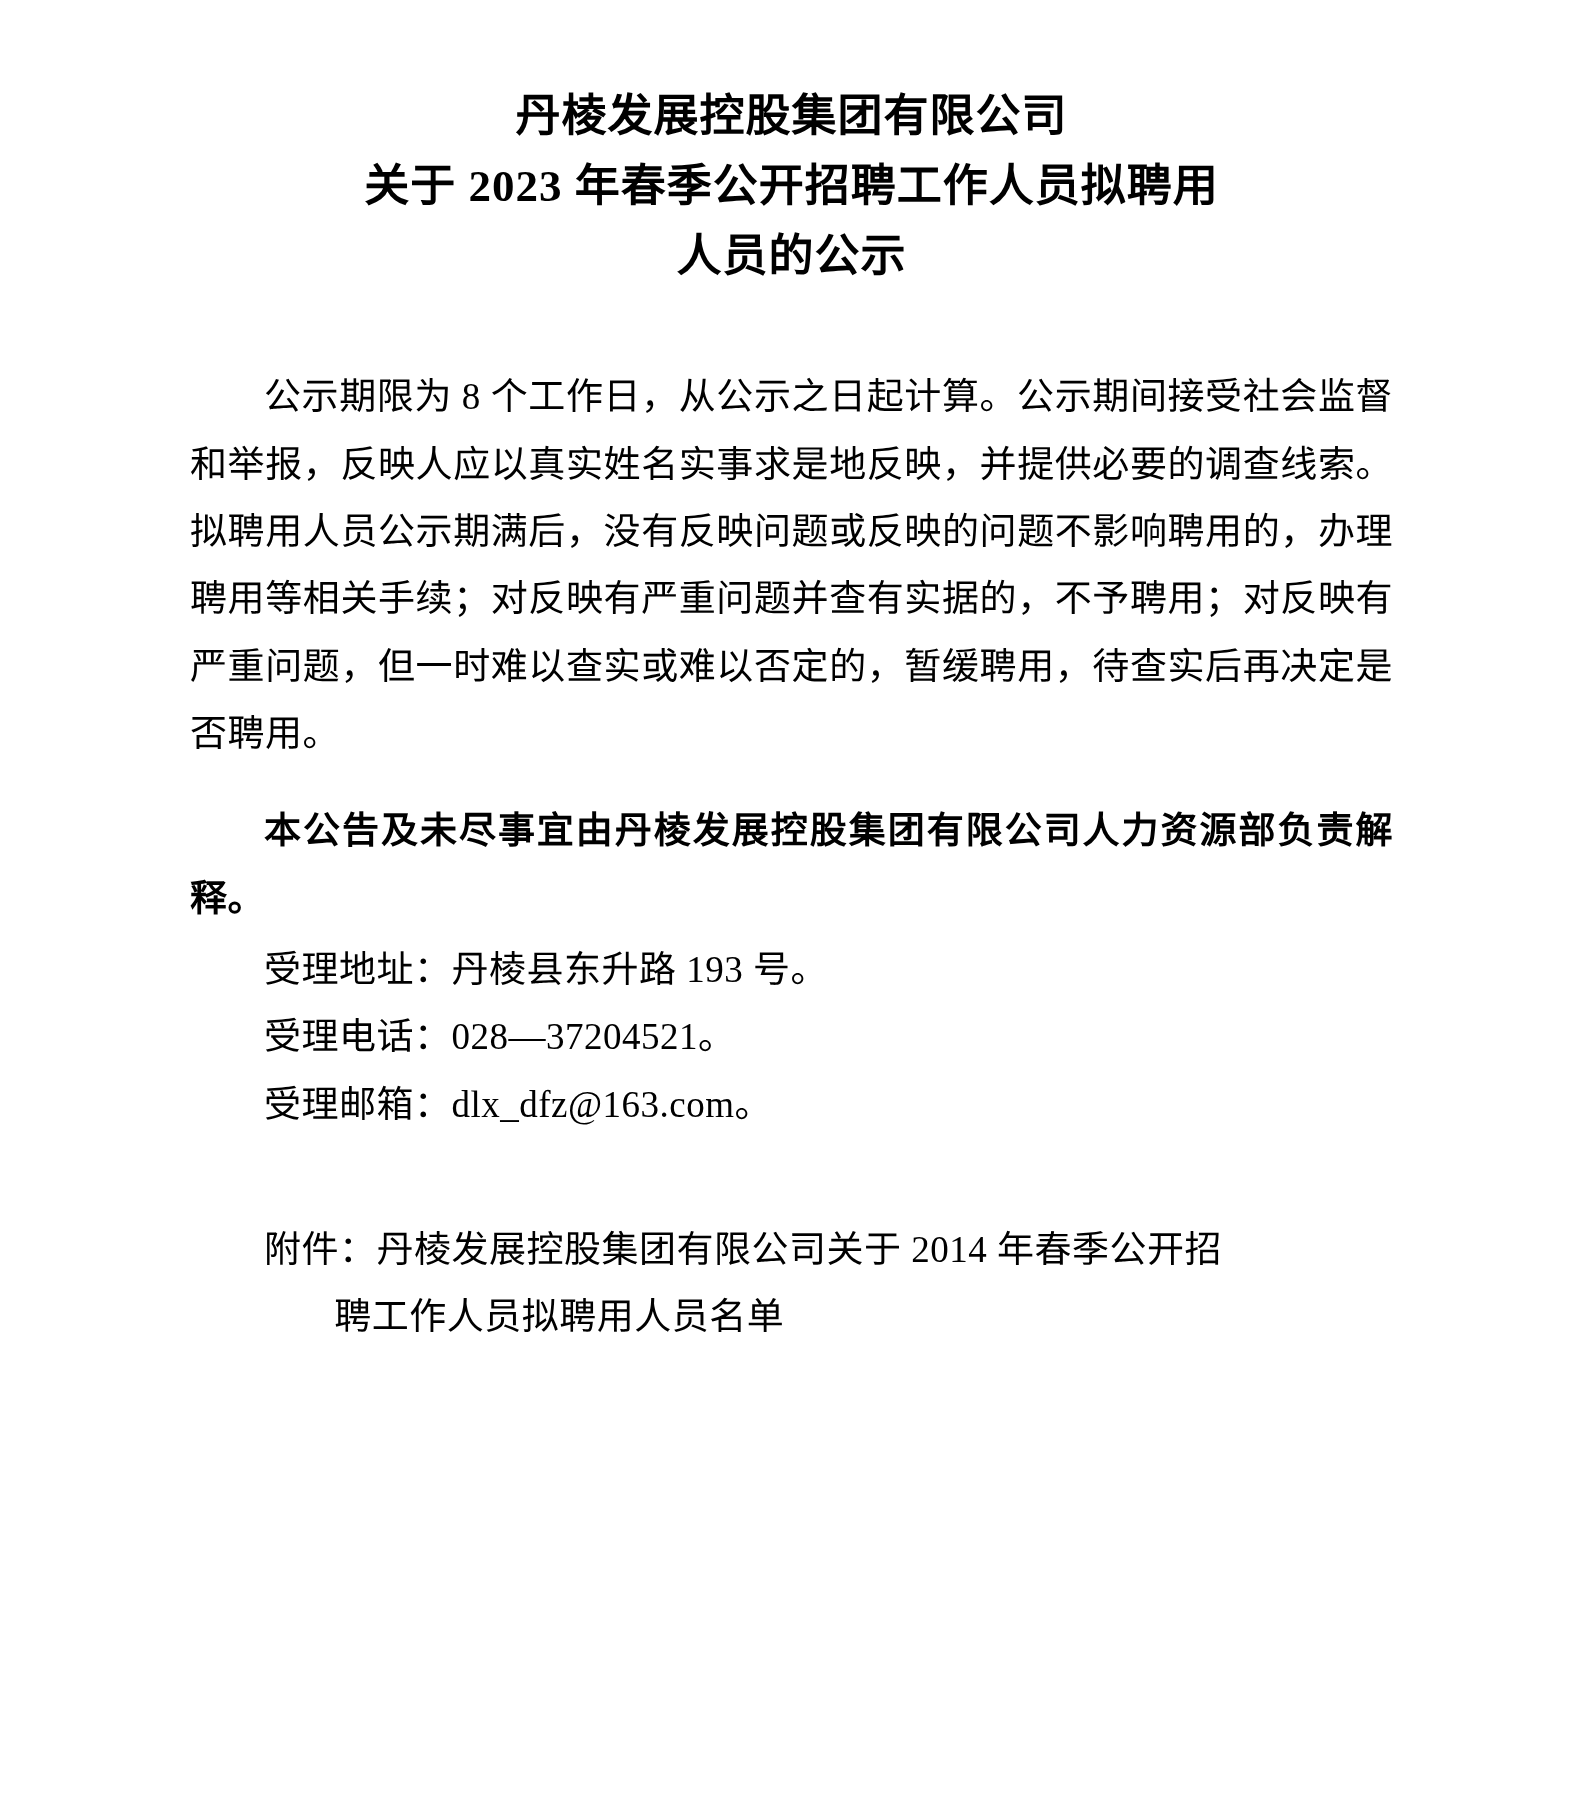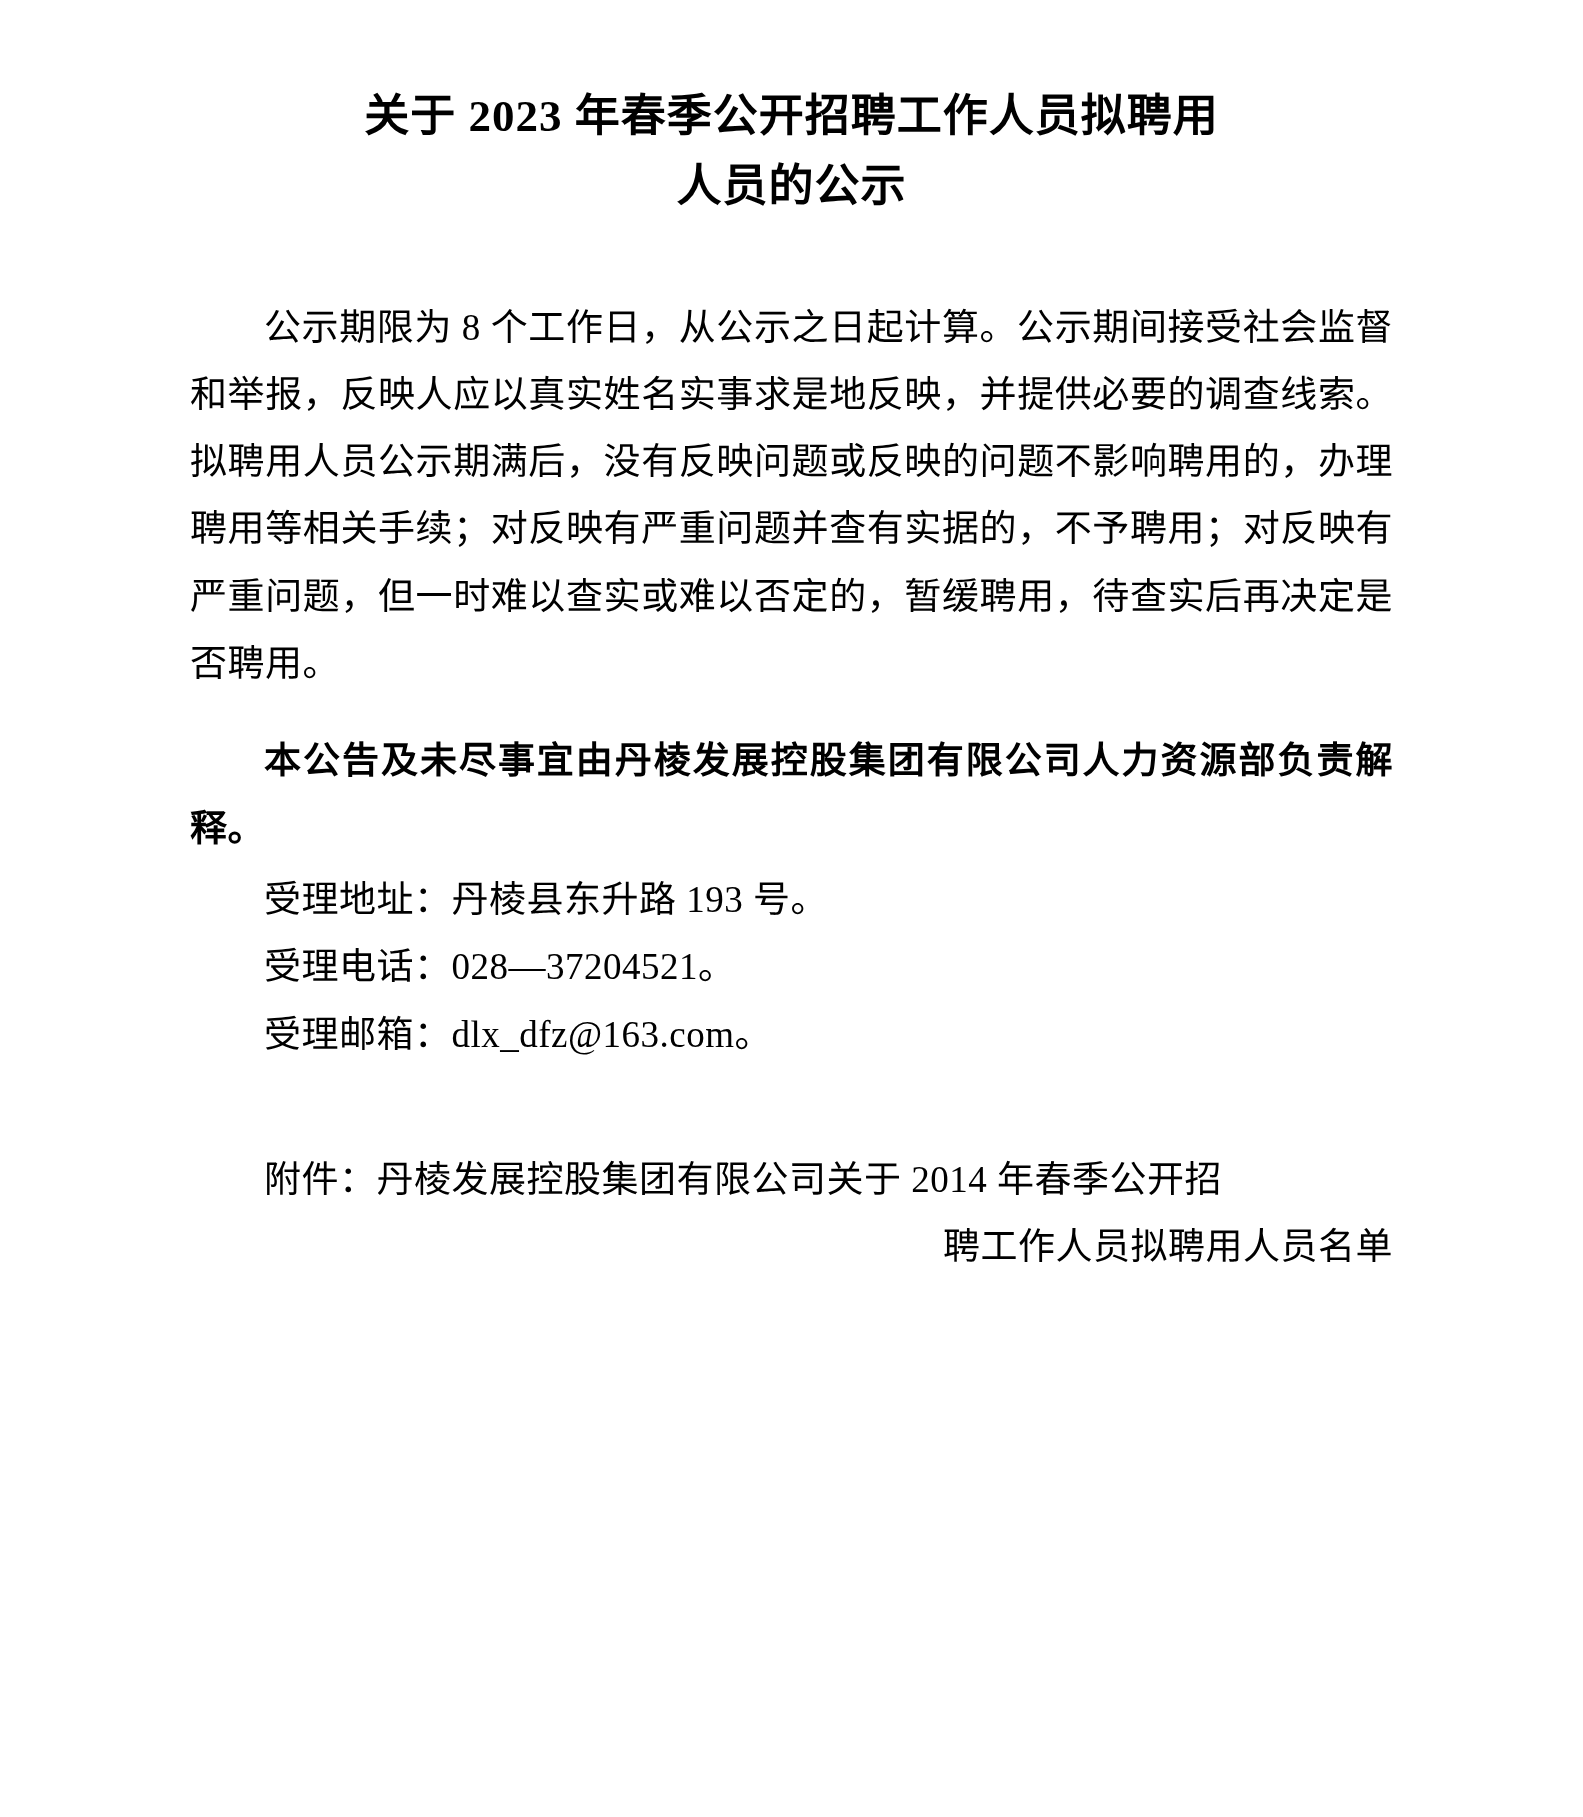--- a/index.html
+++ b/index.html
@@ -66,29 +66,29 @@
     margin: 0;
     text-indent: 2em;
     letter-spacing: 0.5px;
   }
   p.attach-cont {
     font-size: 37px;
     line-height: 1.82;
     margin: 0;
     padding-left: 3.9em;
     letter-spacing: 0.5px;
-    text-align: right;
   }
 </style>
 </head>
 <body>
 
 <div class="page">
 
   <div class="doc-title">
+    <span class="tline">丹棱发展控股集团有限公司</span>
     <span class="tline">关于 2023 年春季公开招聘工作人员拟聘用</span>
     <span class="tline">人员的公示</span>
   </div>
 
   <div class="body-block">
     <p class="para">公示期限为 8 个工作日，从公示之日起计算。公示期间接受社会监督和举报，反映人应以真实姓名实事求是地反映，并提供必要的调查线索。拟聘用人员公示期满后，没有反映问题或反映的问题不影响聘用的，办理聘用等相关手续；对反映有严重问题并查有实据的，不予聘用；对反映有严重问题，但一时难以查实或难以否定的，暂缓聘用，待查实后再决定是否聘用。</p>
     <p class="para gap-before">本公告及未尽事宜由丹棱发展控股集团有限公司人力资源部负责解释。</p>
 
     <p class="contact">受理地址：丹棱县东升路 193 号。</p>
     <p class="contact">受理电话：028—37204521。</p>

